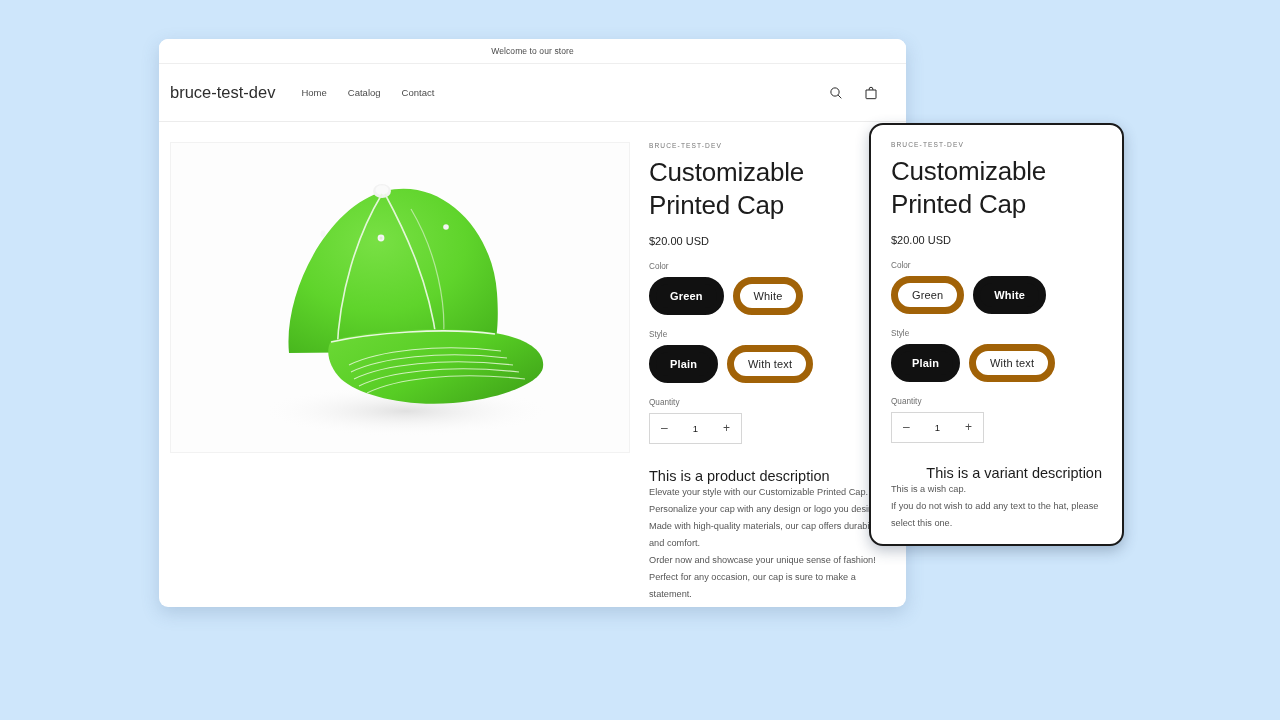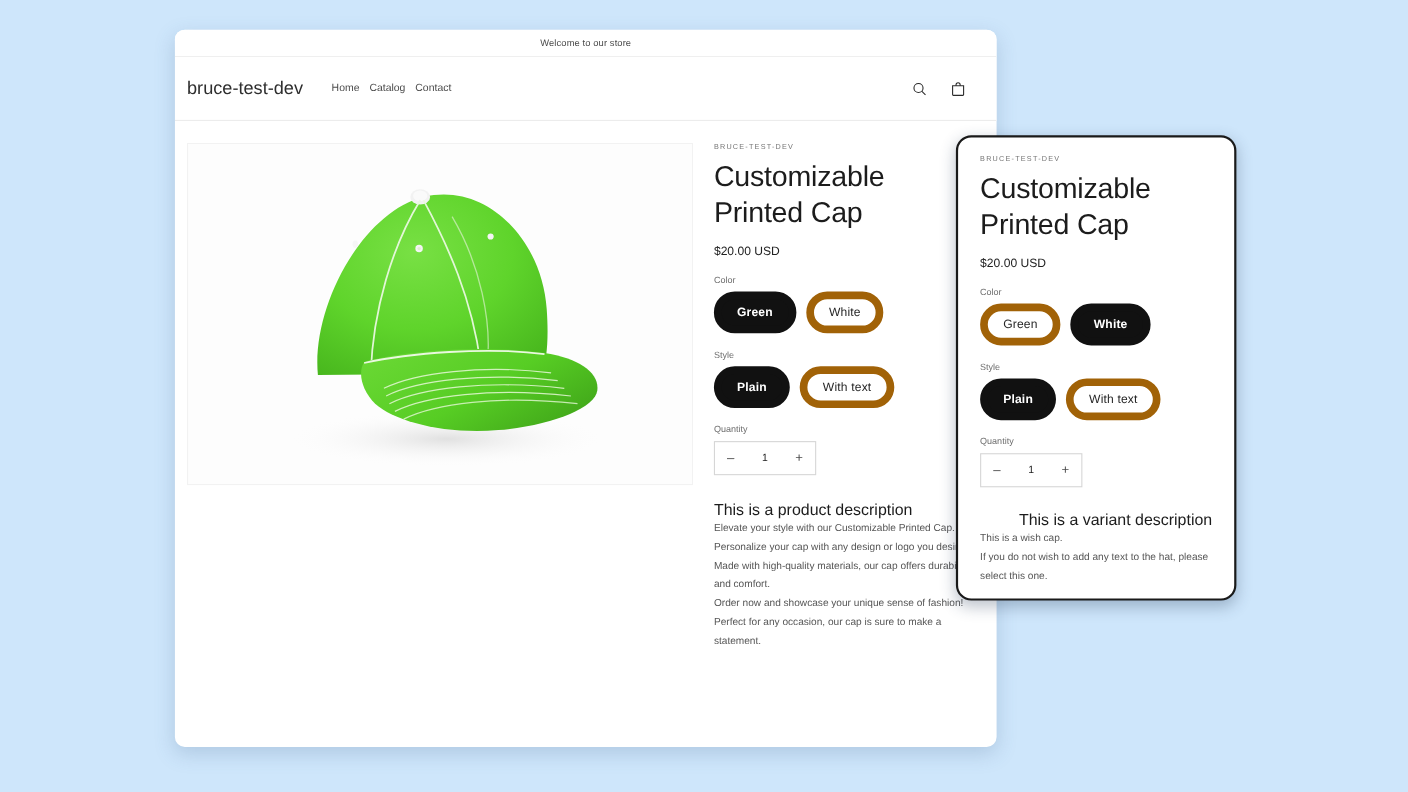--- a/index.html
+++ b/index.html
@@ -7,22 +7,22 @@
     width: 1280px; height: 720px;
     overflow: hidden;
     background: #cee6fb;
     font-family: "Liberation Sans", sans-serif;
   }
   .stage { position: relative; width: 1280px; height: 720px; }
 
   
   .browser {
     position: absolute;
-    left: 159px; top: 27px;
-    width: 747px; height: 652px;
+    left: 159px; top: 39px;
+    width: 747px; height: 568px;
     background: #ffffff;
     border-radius: 9px;
     box-shadow: 0 6px 18px rgba(70,100,140,0.22);
     overflow: hidden;
   }
 
   .announce {
     height: 25px;
     display: flex; align-items: center; justify-content: center;
     border-bottom: 1px solid #eeeeee;
@@ -34,21 +34,21 @@
     height: 58px;
     display: flex; align-items: center;
     padding: 0 27px 0 11px;
     border-bottom: 1px solid #ececec;
     background: #fff;
   }
   .brand {
     font-size: 16.5px; color: #2e2e2e; font-weight: 400;
     margin-left: 0px; padding-left: 0px;
   }
-  .nav { display: flex; gap: 9px; margin-left: 26px; }
+  .nav { display: flex; gap: 21px; margin-left: 26px; }
   .nav a { font-size: 9.5px; color: #4b4b4b; text-decoration: none; }
   .hdr-spacer { flex: 1; }
   .hdr-icons { display: flex; align-items: center; gap: 19px; }
   .icn { width: 16px; height: 16px; color: #2b2b2b; display: block; }
 
   
   .content {
     display: flex;
     padding: 20px 11px 0 11px;
     gap: 19px;

